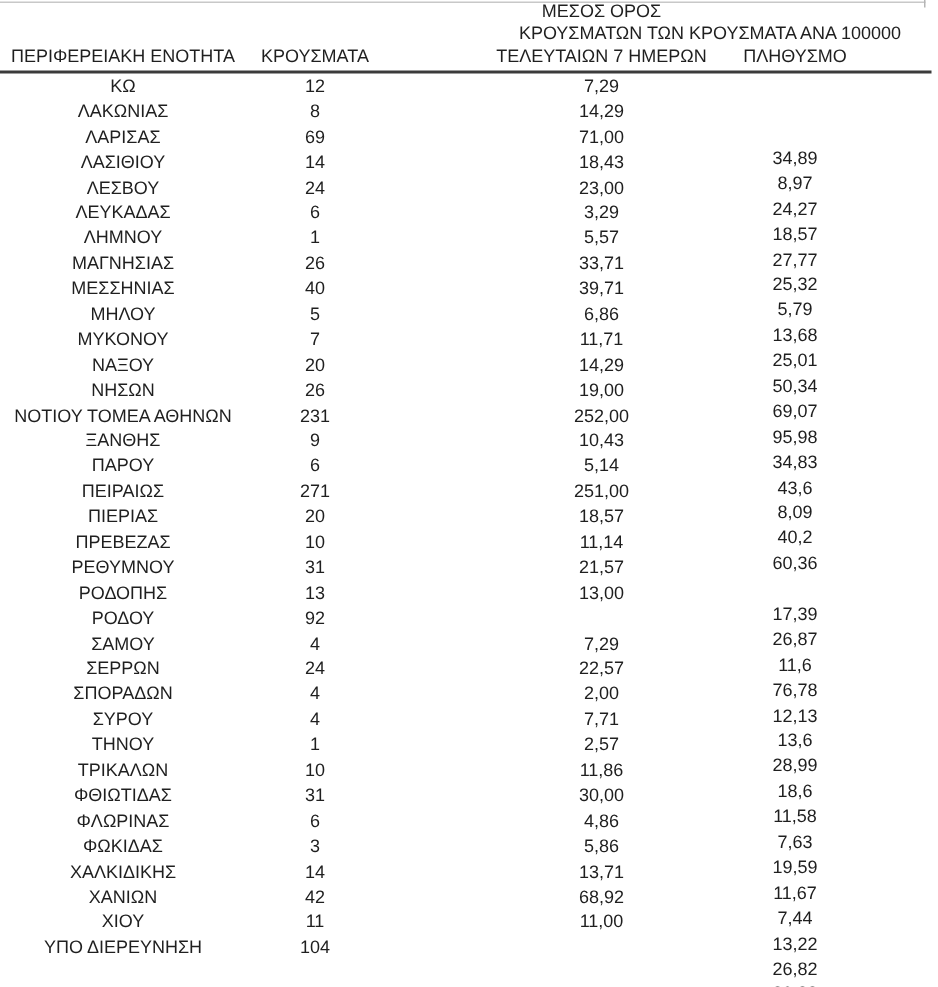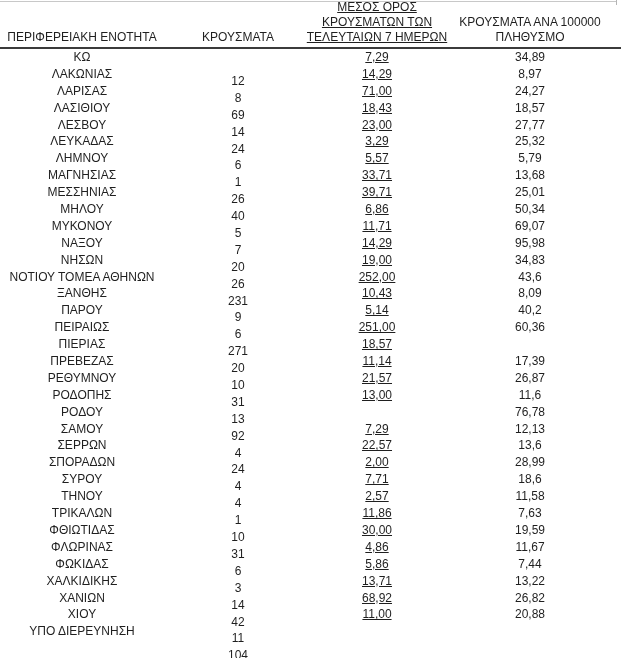--- a/index.html
+++ b/index.html
@@ -30,23 +30,23 @@
     position: absolute; top: 0; left: 0;
     width: 625px; height: 47px;
   }
   .cell {
     position: absolute;
     text-align: center;
     white-space: nowrap;
   }
   .hcell { bottom: 2px; line-height: 15px; }
   .c1 { left: -18px; width: 200px; }
-  .c2 { left: 168px; width: 140px; margin-top: 24px; }
-  .c3 { left: 292px; width: 170px; text-decoration: underline; }
-  .c4 { left: 440px; width: 180px; }
+  .c2 { left: 140px; width: 140px; }
+  .c3 { left: 316px; width: 170px; }
+  .c4 { left: 440px; width: 180px; margin-top: 48px; }
   .header-rule {
     position: absolute; top: 47px; left: 0;
     width: 621px; height: 2px;
     background: #3b3b3b;
   }
   .tbody {
     position: absolute; top: 49px; left: 0;
     width: 625px;
   }
   .row {

